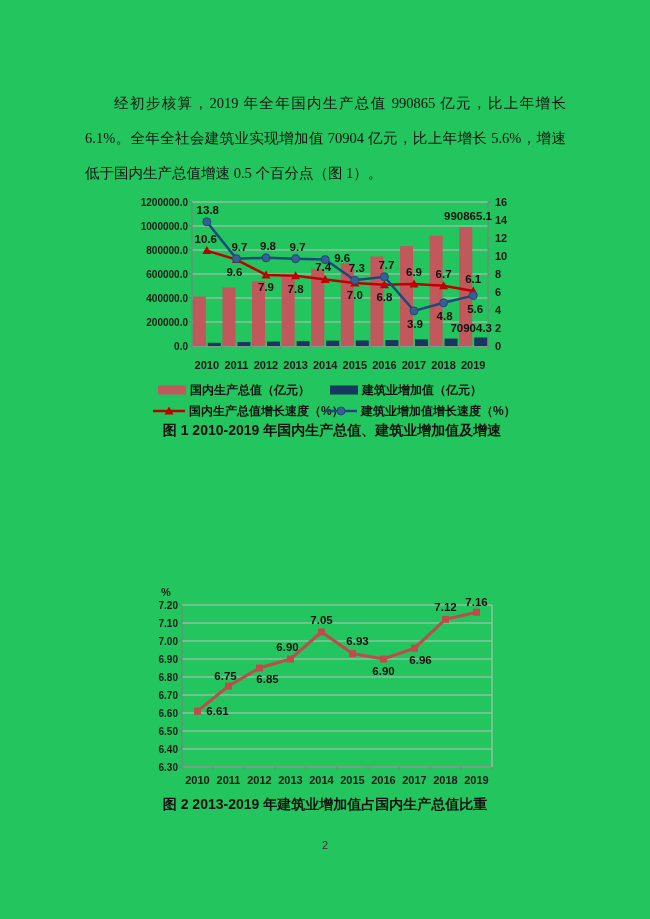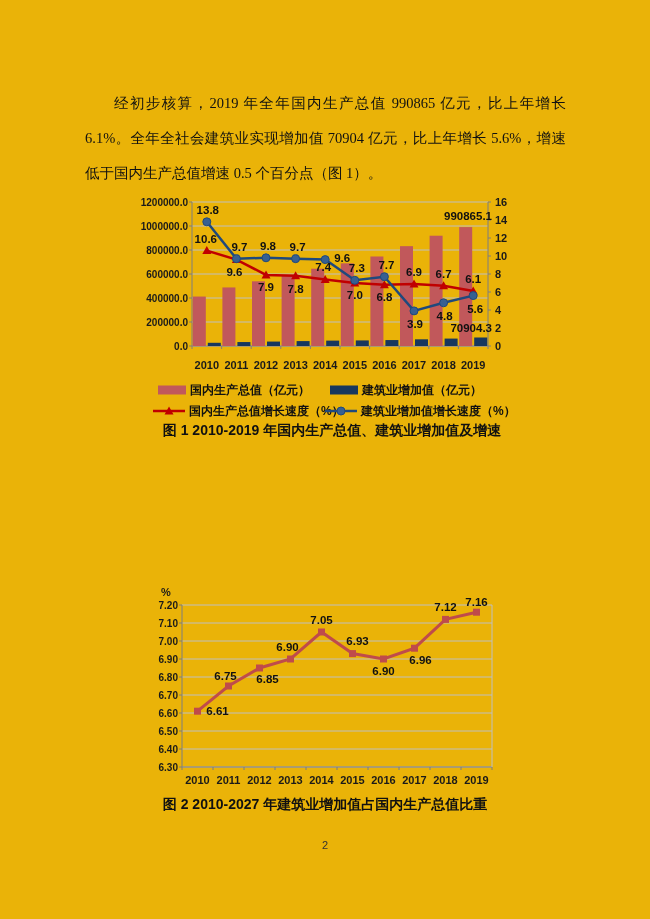--- a/index.html
+++ b/index.html
@@ -1,20 +1,20 @@
 <!DOCTYPE html>
 <html><head>
 <meta charset="utf-8">
 <style>
   html,body { margin:0; padding:0; }
   body {
     width:650px; height:919px; background:#ffffff; position:relative;
     font-family:"Liberation Sans", sans-serif;
   }
-  .page { position:absolute; left:0; top:0; width:650px; height:919px; background:#eab308; overflow:hidden; }
+  .page { position:absolute; left:0; top:0; width:650px; height:919px; background:#22c55e; overflow:hidden; }
   .para {
     position:absolute; left:85px; width:481px; margin:0;
     font-family:"Liberation Serif", serif;
     font-size:14.5px; line-height:35px; color:#111;
     text-align:justify; text-indent:2em;
   }
   #para1 { top:86px; }
   #para2 { top:444px; }
   .caption {
     position:absolute; left:0; width:650px; text-align:center;
@@ -285,16 +285,16 @@
         <text x="147.5" y="65.99999999999996" class="dlabel" text-anchor="middle">6.90</text>
         <text x="181.5" y="39.00000000000006" class="dlabel" text-anchor="middle">7.05</text>
         <text x="217.5" y="59.600000000000065" class="dlabel" text-anchor="middle">6.93</text>
         <text x="243.5" y="89.99999999999996" class="dlabel" text-anchor="middle">6.90</text>
         <text x="280.5" y="79.20000000000003" class="dlabel" text-anchor="middle">6.96</text>
         <text x="305.5" y="26.400000000000006" class="dlabel" text-anchor="middle">7.12</text>
         <text x="336.5" y="21.200000000000017" class="dlabel" text-anchor="middle">7.16</text>
       </g>
     </svg>
 
-  <div class="caption" id="caption2">图 2  2010-2027 年建筑业增加值占国内生产总值比重</div>
+  <div class="caption" id="caption2">图 2  2013-2019 年建筑业增加值占国内生产总值比重</div>
 
   <div class="pageno">2</div>
 </div>
 
 </body></html>

